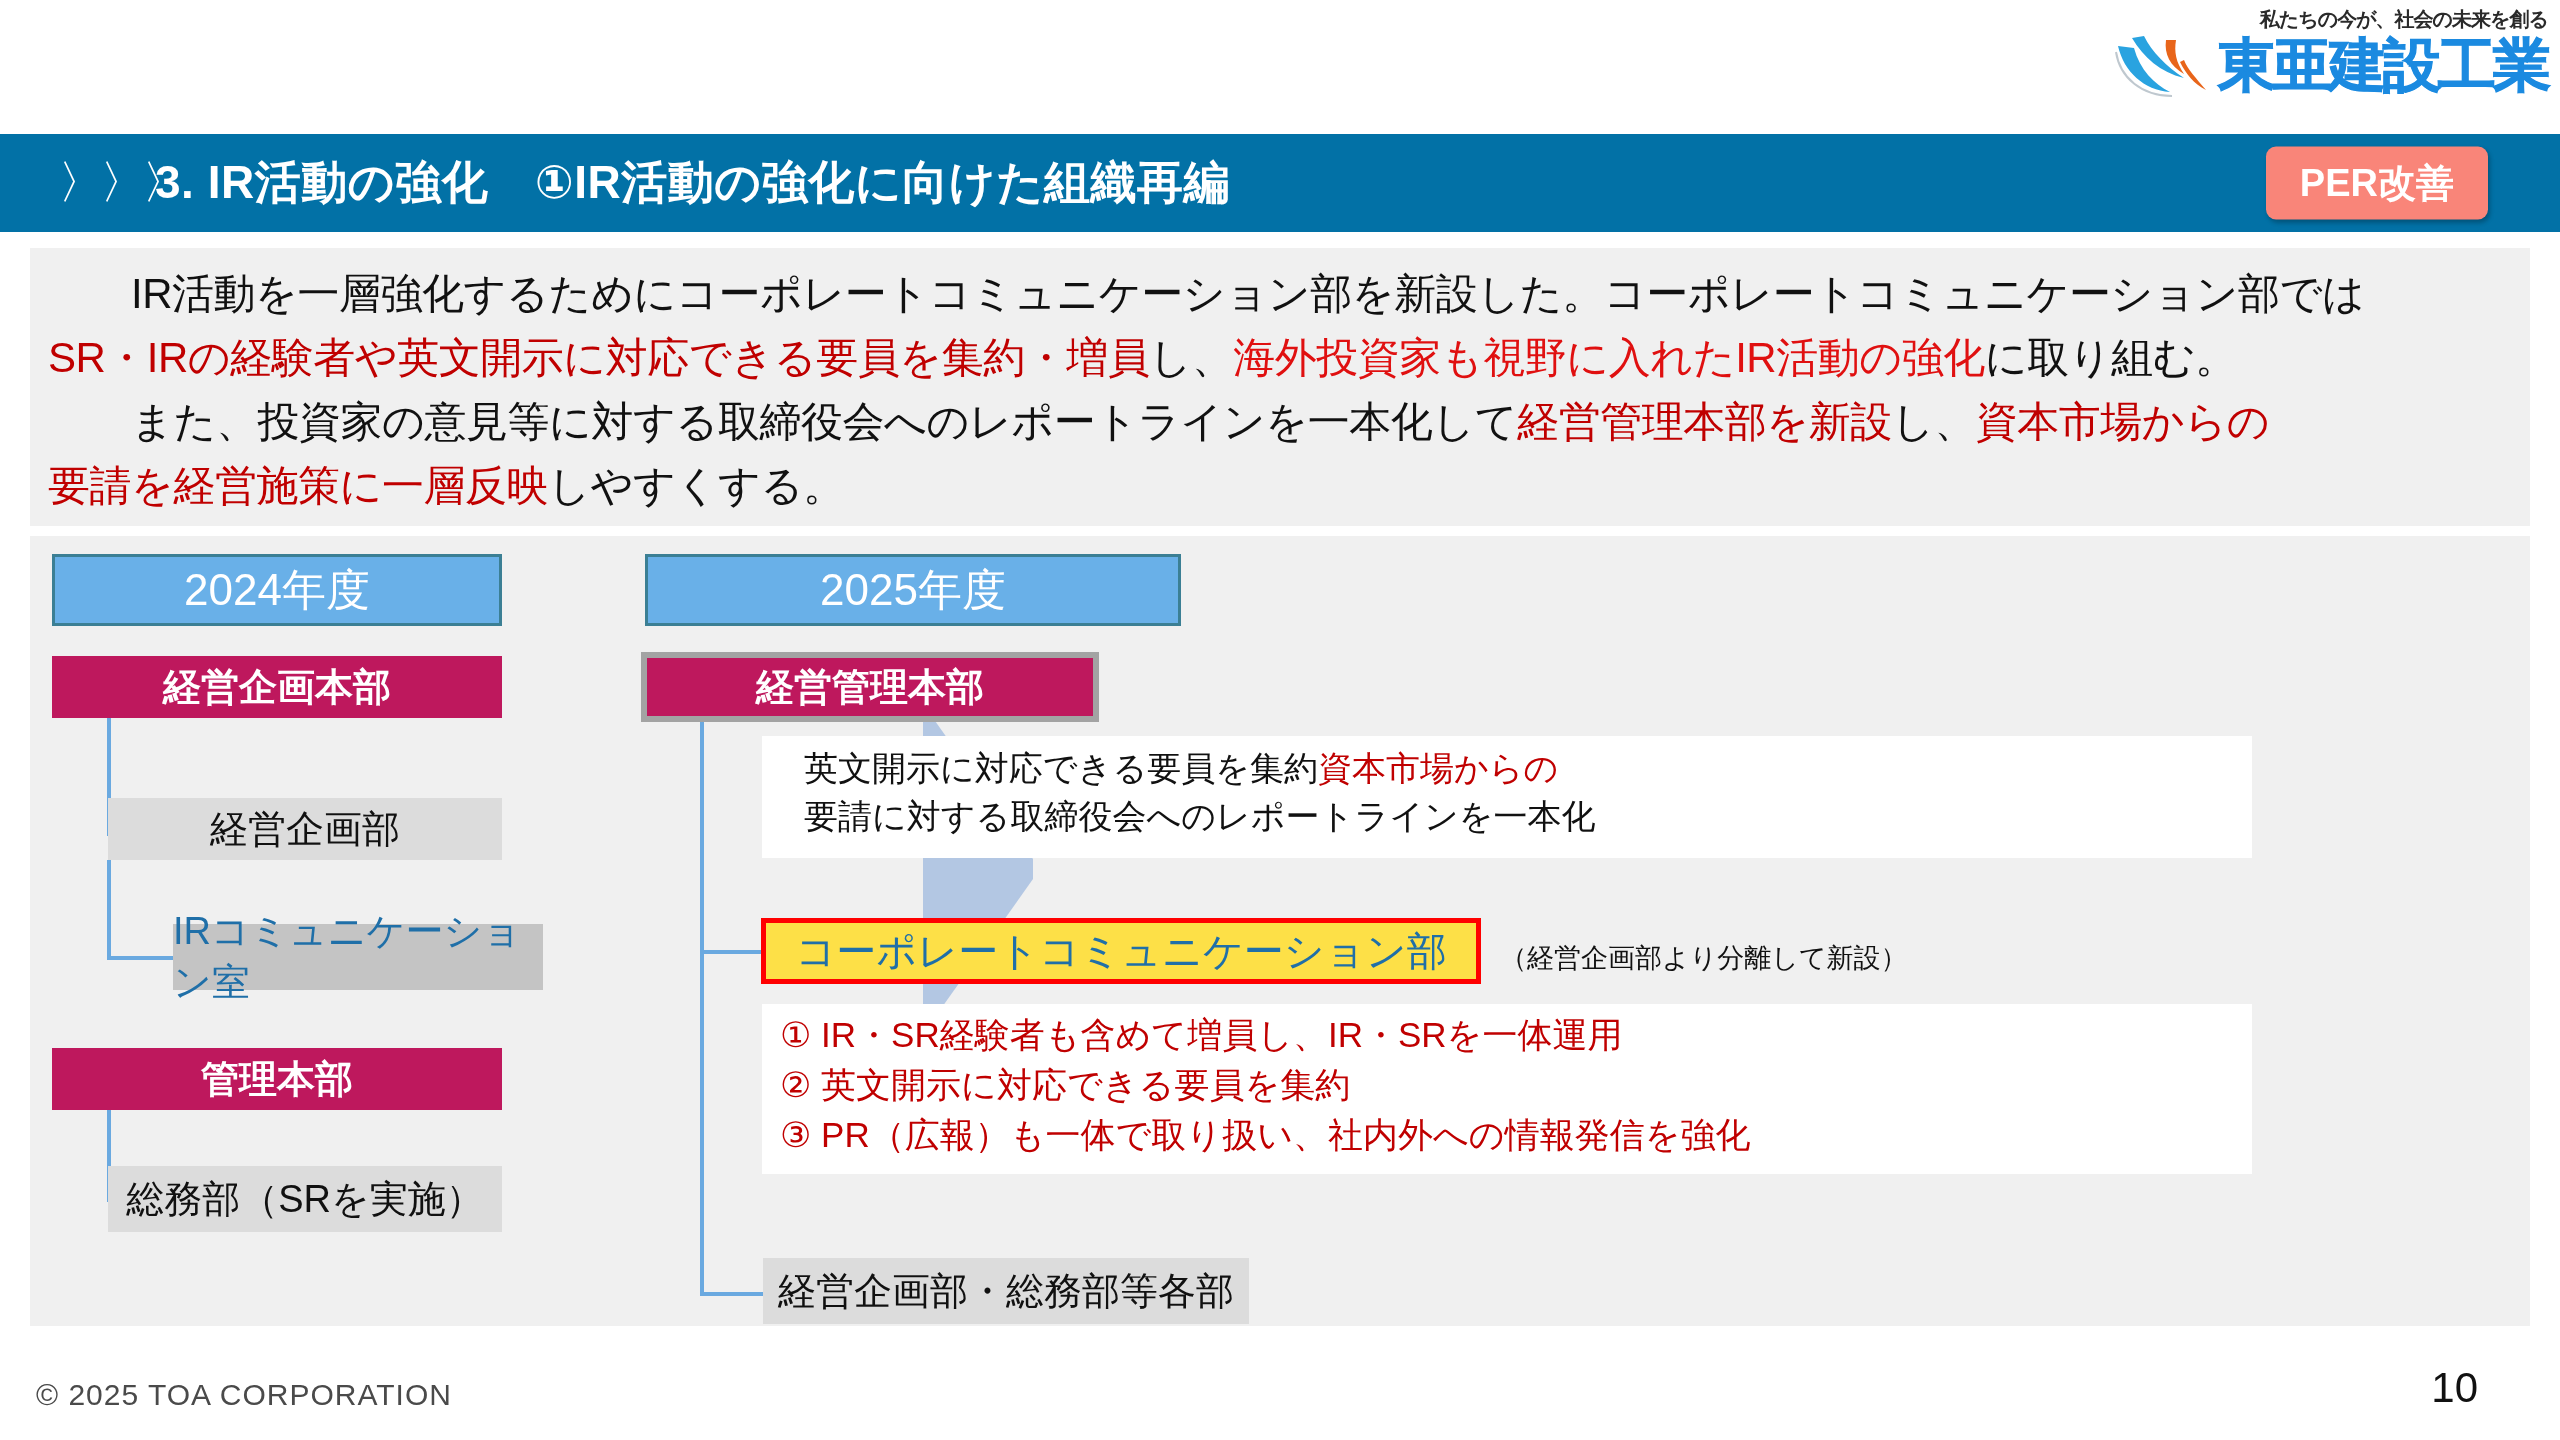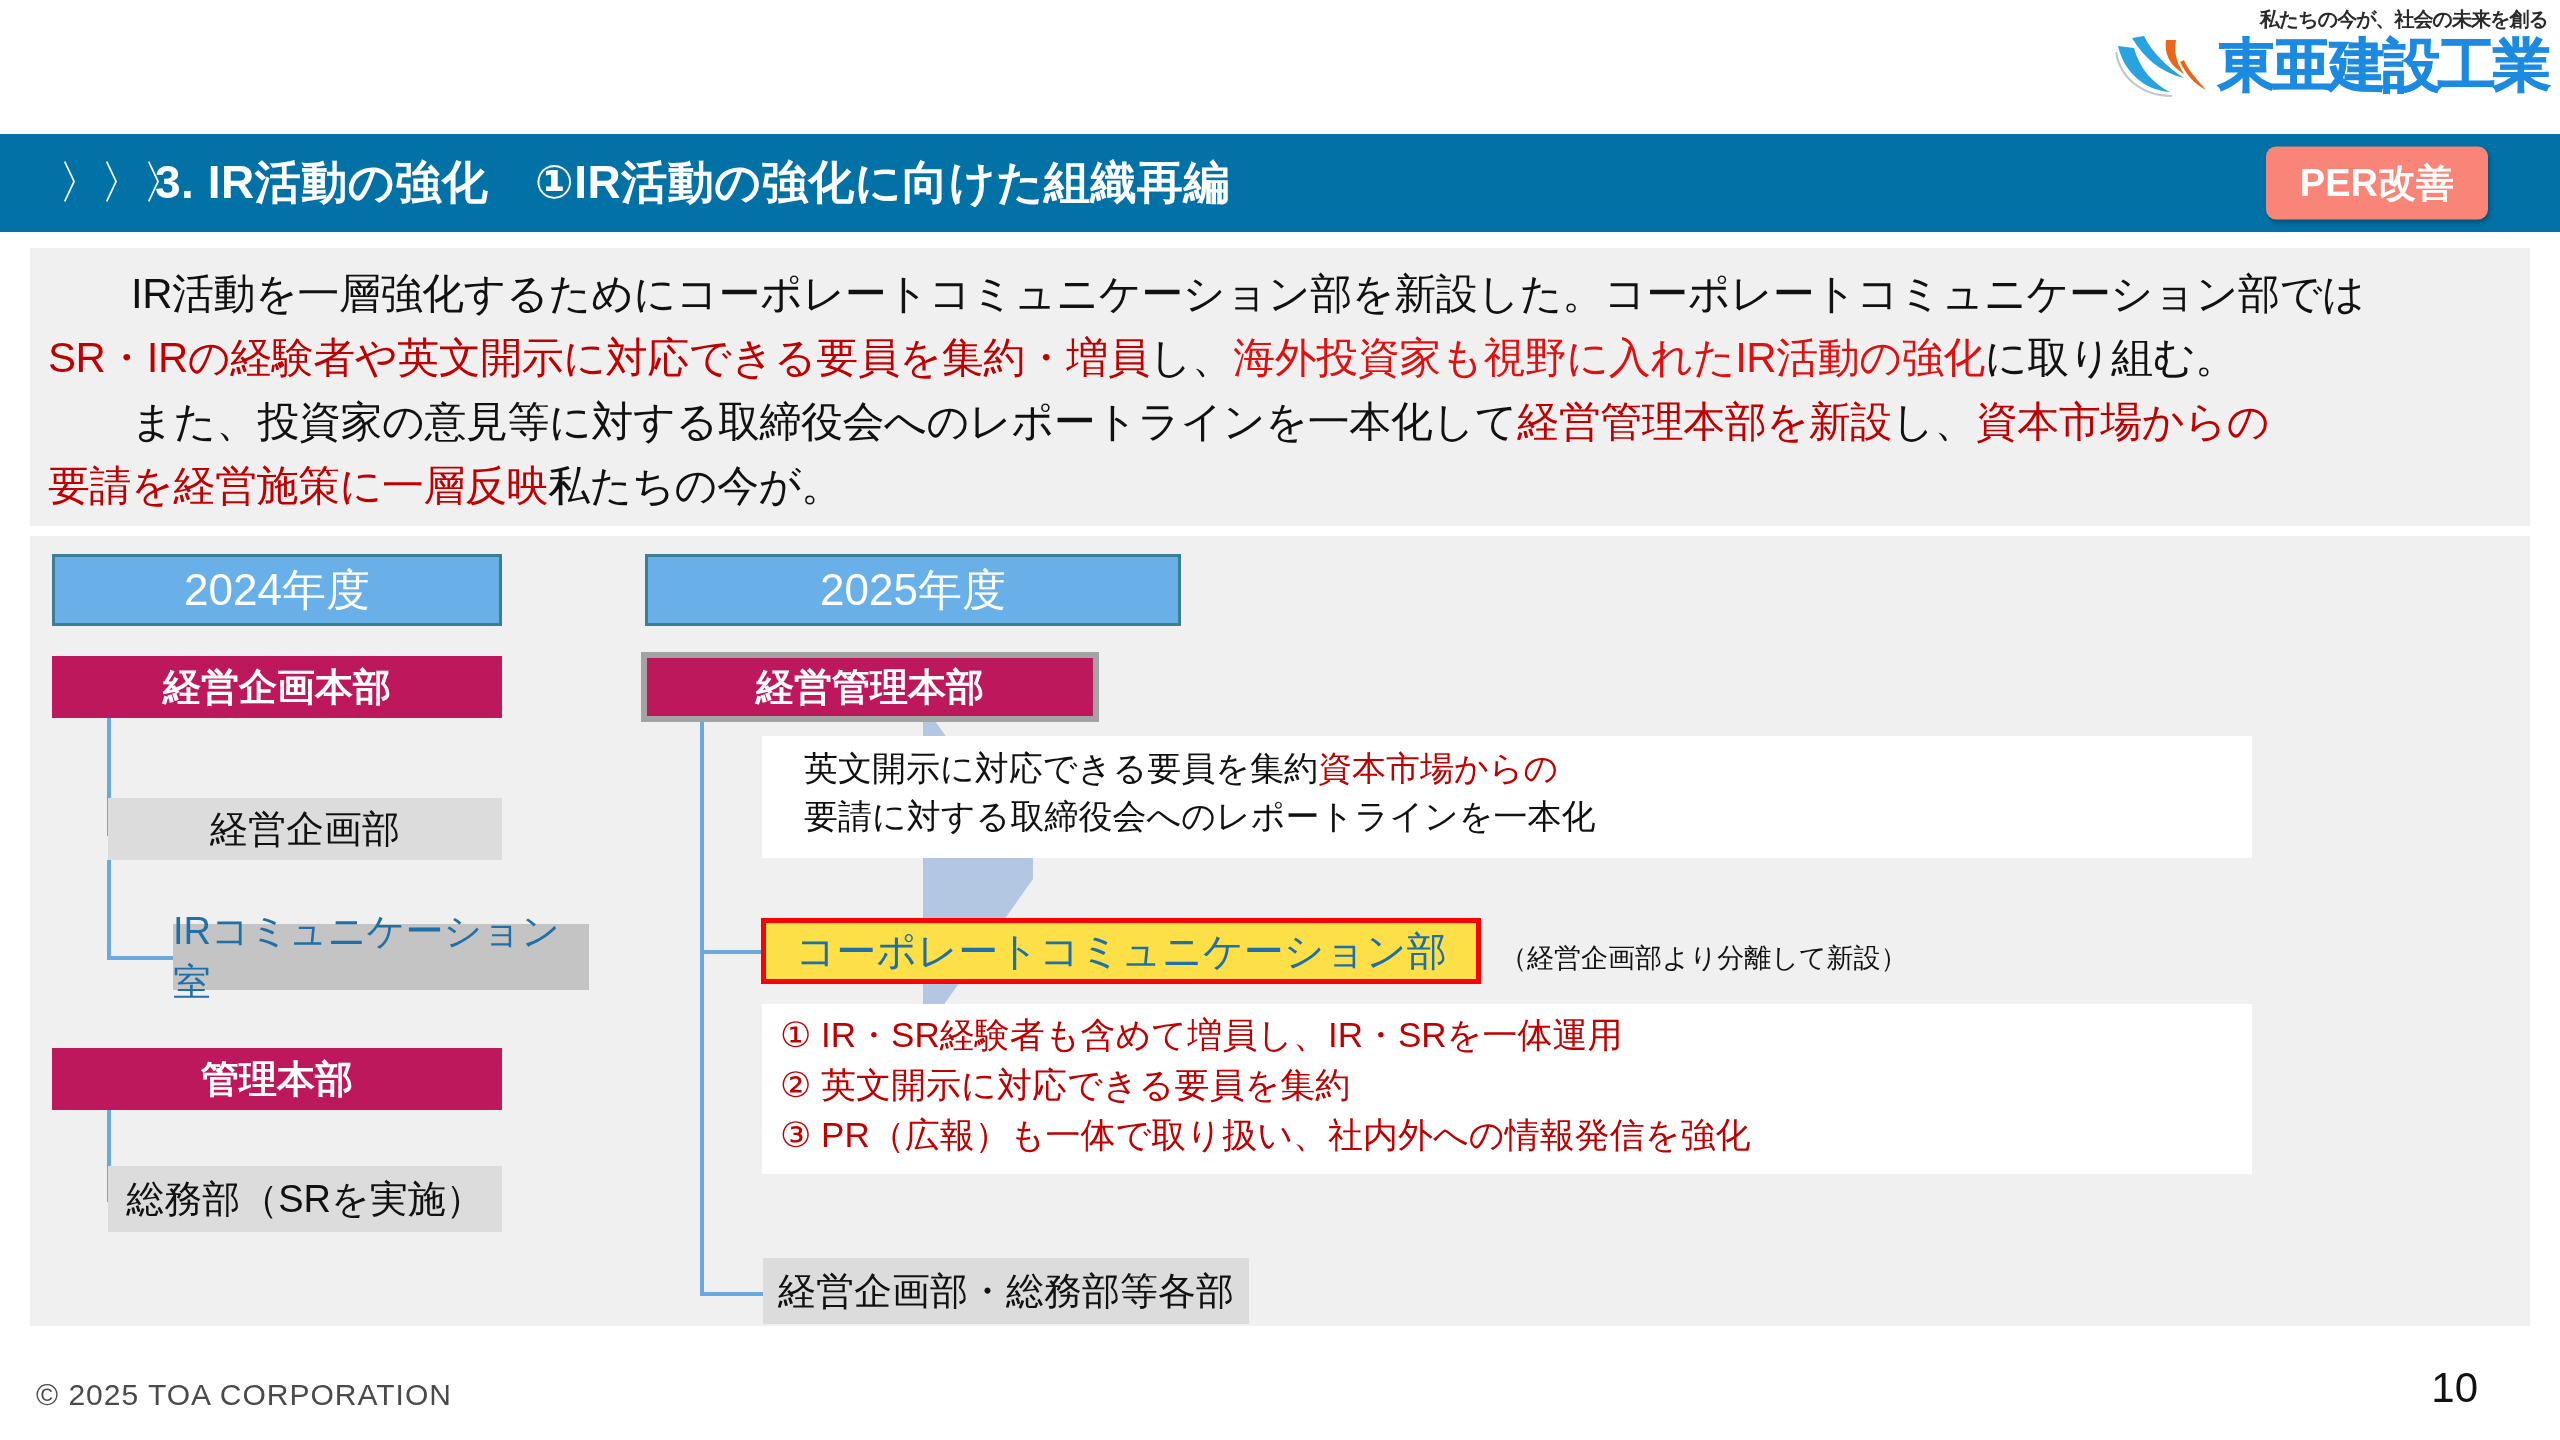--- a/index.html
+++ b/index.html
@@ -267,39 +267,39 @@
   <div class="summary-line">
     <span>　　IR活動を一層強化するためにコーポレートコミュニケーション部を新設した。コーポレートコミュニケーション部では</span>
   </div>
   <div class="summary-line">
     <span class="red">SR・IRの経験者や英文開示に対応できる要員を集約・増員</span><span>し、</span><span class="red-b">海外投資家も視野に入れたIR活動の強化</span><span>に取り組む。</span>
   </div>
   <div class="summary-line">
     <span>　　また、投資家の意見等に対する取締役会へのレポートラインを一本化して</span><span class="red">経営管理本部を新設</span><span>し、</span><span class="red">資本市場からの</span>
   </div>
   <div class="summary-line">
-    <span class="red">要請を経営施策に一層反映</span><span>私たちの今が。</span>
+    <span class="red">要請を経営施策に一層反映</span><span>しやすくする。</span>
   </div>
 </div>
 
 <div id="diagram-panel">
 
   <div class="year-header" style="left:22px; top:18px; width:450px; height:72px;">2024年度</div>
 
   <div class="dept-head" style="left:22px; top:120px; width:450px; height:62px;">経営企画本部</div>
 
   <div class="conn-v" style="left:77px; top:182px; height:118px;"></div>
   <div class="conn-h" style="left:77px; top:296px; width:66px;"></div>
 
   <div class="sub-box" style="left:78px; top:262px; width:394px; height:62px;">経営企画部</div>
 
   <div class="conn-v" style="left:77px; top:324px; height:100px;"></div>
   <div class="conn-h" style="left:77px; top:420px; width:68px;"></div>
 
-  <div class="sub-box shade" style="left:143px; top:388px; width:416px; height:66px;">IRコミュニケーション室</div>
+  <div class="sub-box shade" style="left:143px; top:388px; width:370px; height:66px;">IRコミュニケーション室</div>
 
   <div class="dept-head" style="left:22px; top:512px; width:450px; height:62px;">管理本部</div>
 
   <div class="conn-v" style="left:77px; top:574px; height:92px;"></div>
   <div class="conn-h" style="left:77px; top:662px; width:66px;"></div>
 
   <div class="sub-box" style="left:78px; top:630px; width:394px; height:66px;">総務部（SRを実施）</div>
 
   <div id="transition-arrow">
     <svg width="120" height="330" viewBox="0 0 120 330" xmlns="http://www.w3.org/2000/svg">

